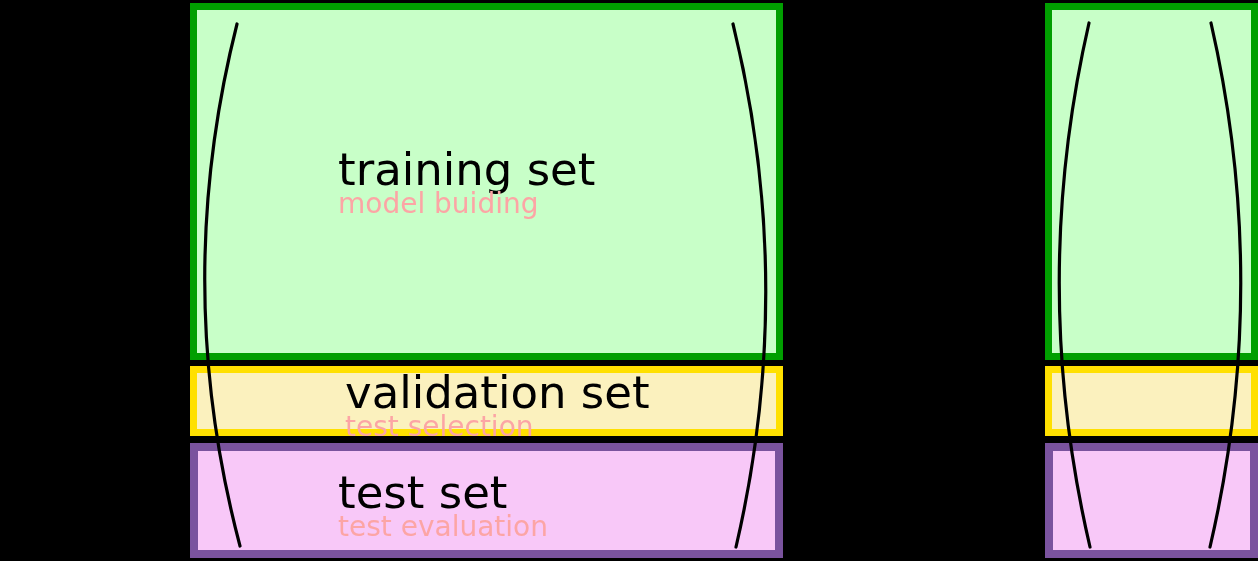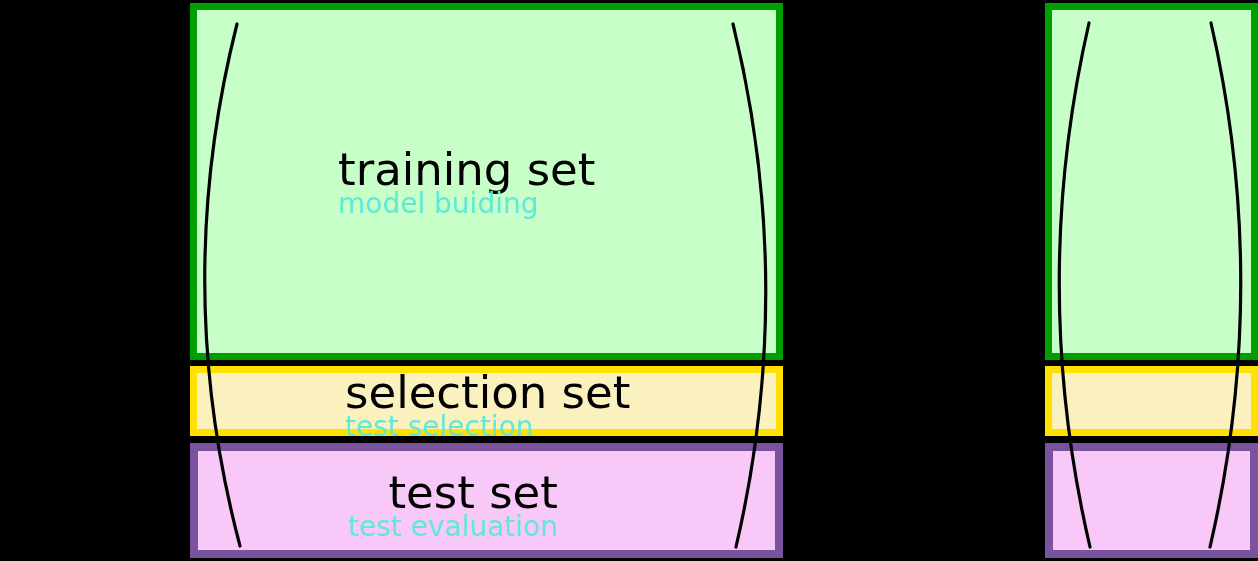--- a/index.html
+++ b/index.html
@@ -49,25 +49,25 @@
   .label-title {
     font-size: 45px;
     line-height: 44px;
     color: #000000;
     letter-spacing: 0px;
   }
   .label-subtitle {
     font-size: 28px;
     line-height: 26px;
     margin-top: -1px;
-    color: #5eead4;
+    color: #fca5a5;
   }
   .training-labels   { left: 338px; top: 148px; }
   .validation-labels { left: 345px; top: 371px; }
-  .test-labels       { left: 348px; top: 471px; text-align: right; }
+  .test-labels       { left: 338px; top: 471px; }
   
   .arcs {
     position: absolute;
     left: 0;
     top: 0;
     width: 1258px;
     height: 561px;
     pointer-events: none;
   }
   .arc {
@@ -86,21 +86,21 @@
     <div class="box box-training left-training"></div>
     <div class="box box-validation left-validation"></div>
     <div class="box box-test left-test"></div>
 
     <div class="label-block training-labels">
       <div class="label-title">training set</div>
       <div class="label-subtitle">model buiding</div>
     </div>
 
     <div class="label-block validation-labels">
-      <div class="label-title">selection set</div>
+      <div class="label-title">validation set</div>
       <div class="label-subtitle">test selection</div>
     </div>
 
     <div class="label-block test-labels">
       <div class="label-title">test set</div>
       <div class="label-subtitle">test evaluation</div>
     </div>
   </div>
 
   <div>

